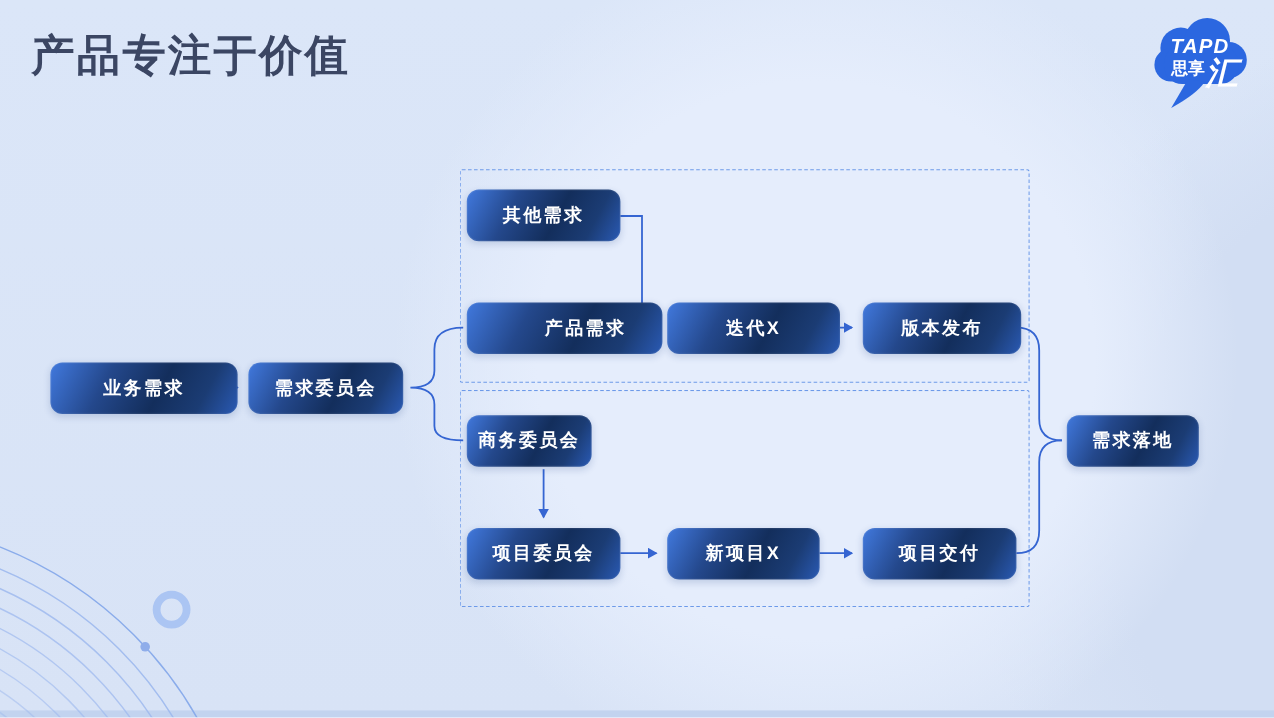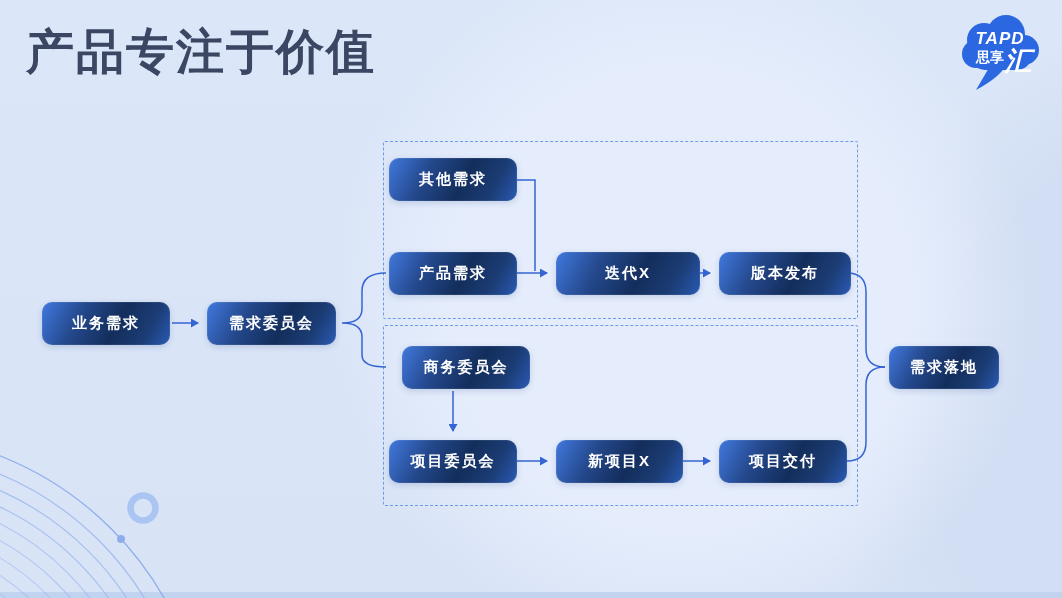--- a/index.html
+++ b/index.html
@@ -11,43 +11,43 @@
     background:
       radial-gradient(circle 352px at 680px 300px, #e5edfc 0 66%, rgba(229,237,252,.6) 80%, rgba(229,237,252,0) 100%),
       radial-gradient(620px 560px at 1290px 430px, #d2def3 0 58%, rgba(210,222,243,0) 78%),
       linear-gradient(180deg,#dbe6f8 0%, #d8e3f6 100%);
   }
   .bottom-strip{position:absolute;left:0;right:0;bottom:0;height:6px;background:#c2d3ef;}
   .decor-svg,.connector-svg{position:absolute;left:0;top:0;width:1062px;height:598px;pointer-events:none;}
 
   .page-title{
     position:absolute;left:26px;top:26px;margin:0;
-    font-size:48px;font-weight:700;color:#3b4663;letter-spacing:2px;line-height:1.1;text-align:right;
+    font-size:36px;font-weight:700;color:#3b4663;letter-spacing:2px;line-height:1.1;text-align:right;
   }
 
   .logo{position:absolute;left:948px;top:12px;width:104px;height:92px;}
 
   .group{position:absolute;border:1px dashed #6d9ae9;border-radius:2px;}
   .g-top{left:383px;top:141px;width:473px;height:176px;}
   .g-bottom{left:383px;top:325px;width:473px;height:179px;}
 
   .node{
     position:absolute;height:43px;border-radius:10px;
     display:flex;align-items:center;justify-content:center;
     color:#fff;font-size:15px;font-weight:700;letter-spacing:2px;
     background:linear-gradient(118deg,#4179de 0%,#24488c 30%,#132e5c 58%,#1b3c74 80%,#2a5ab4 100%);
     box-shadow:inset 0 0 0 1px rgba(255,255,255,.07), 0 2px 6px rgba(30,60,130,.18);
   }
-  .n-biz  {left:42px; top:302px;width:128px;}
+  .n-biz  {left:42px; top:302px;width:156px;}
   .n-reqc {left:207px;top:302px;width:129px;}
   .n-other{left:389px;top:158px;width:128px;}
-  .n-prod {left:389px;top:252px;width:128px;}
+  .n-prod {left:389px;top:252px;width:128px;padding-left:35px;}
   .n-iter {left:556px;top:252px;width:144px;}
   .n-rel  {left:719px;top:252px;width:132px;}
-  .n-bizc {left:389px;top:346px;width:128px;margin-left:13px;}
+  .n-bizc {left:389px;top:346px;width:104px;}
   .n-projc{left:389px;top:440px;width:128px;}
   .n-newp {left:556px;top:440px;width:127px;}
   .n-deliv{left:719px;top:440px;width:128px;}
   .n-land {left:889px;top:346px;width:110px;}
 
   .logo-brand{font-size:17px;font-weight:700;font-style:italic;letter-spacing:1px;}
   .logo-sub{font-size:14px;font-weight:700;}
   .logo-suffix{font-size:27px;font-weight:700;font-style:italic;}
 </style>
 </head>

